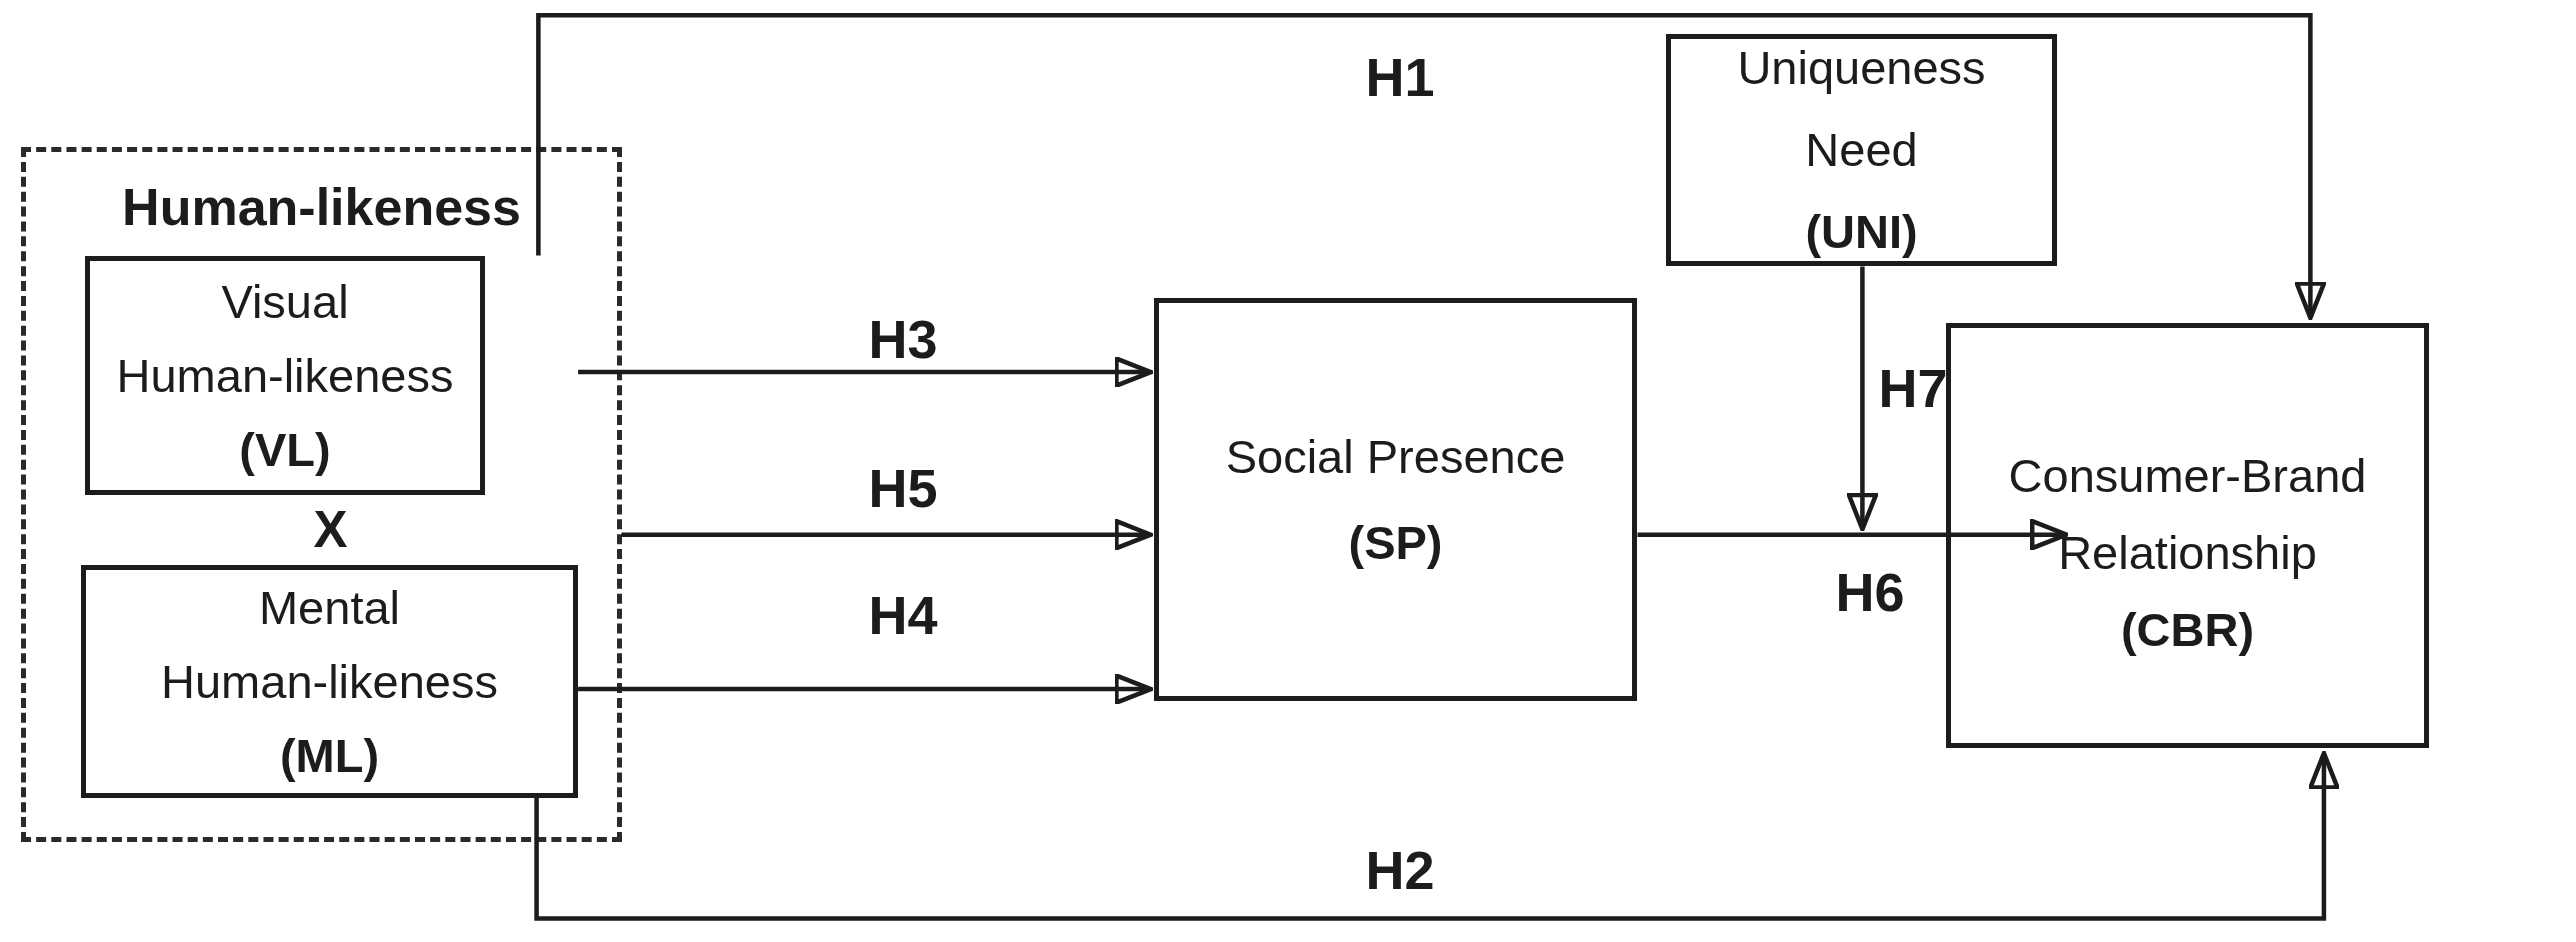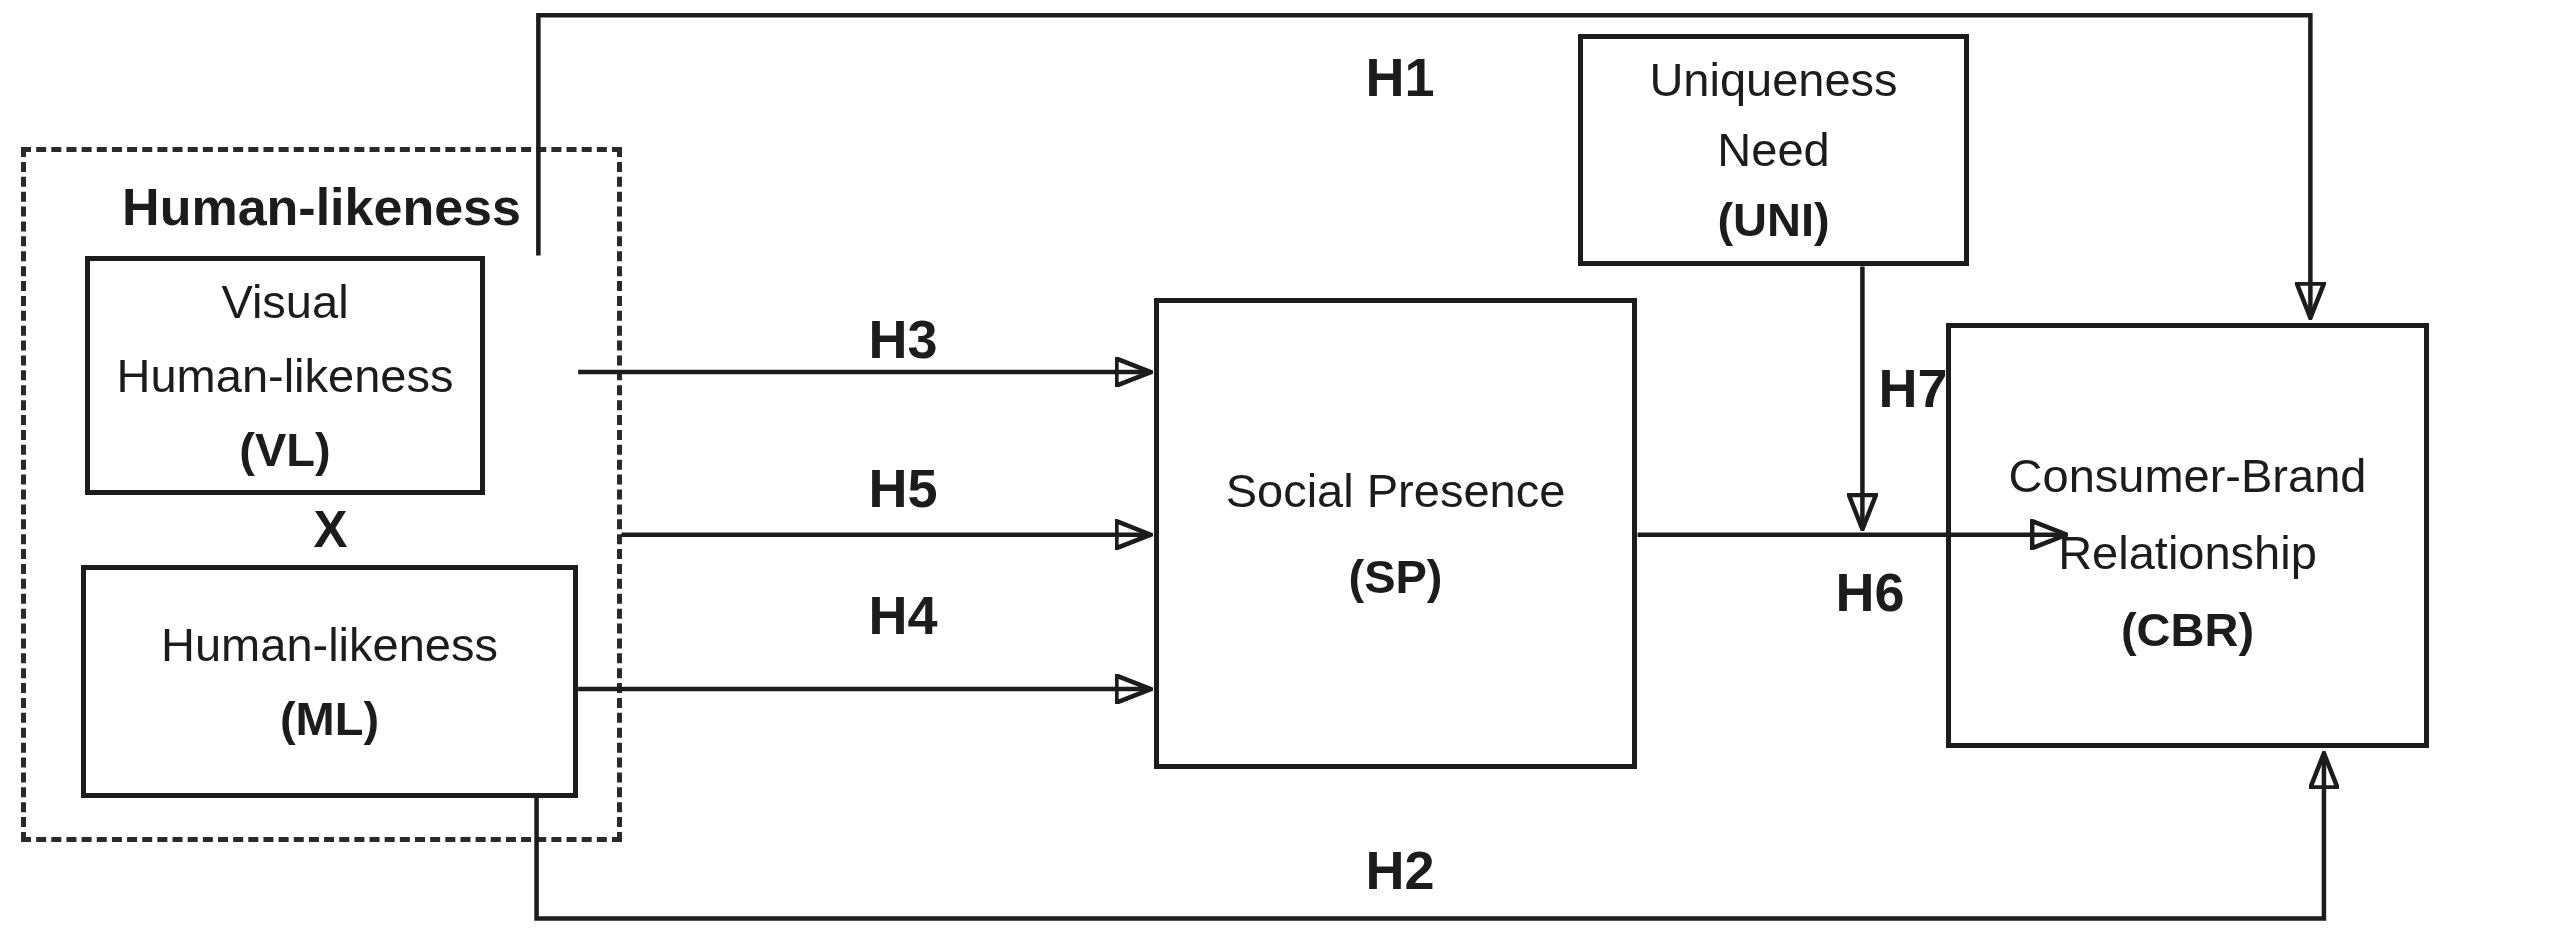--- a/index.html
+++ b/index.html
@@ -24,23 +24,23 @@
     flex-direction: column;
     justify-content: center;
     align-items: center;
     text-align: center;
   }
   .node .ln   { font-size: 47px; line-height: 74px; font-weight: 400; white-space: nowrap; }
   .node .abbr { font-size: 47px; line-height: 74px; font-weight: 700; white-space: nowrap; }
 
   #vl-box  { left: 85px;   top: 256px; width: 400px; height: 239px; text-align: center; }
   #ml-box  { left: 81px;   top: 565px; width: 497px; height: 233px; }
-  #sp-box  { left: 1154px; top: 298px; width: 483px; height: 471px; }
+  #sp-box  { left: 1154px; top: 298px; width: 483px; height: 403px; }
   #sp-box .ln, #sp-box .abbr { line-height: 86px; }
-  #uni-box { left: 1578px; top: 34px;  width: 391px; height: 232px; }
+  #uni-box { left: 1666px; top: 34px;  width: 391px; height: 232px; gap: 12px; }
   #uni-box .ln, #uni-box .abbr { line-height: 70px; }
   #cbr-box { left: 1946px; top: 323px; width: 483px; height: 425px; padding-top: 33px; }
   #cbr-box .ln, #cbr-box .abbr { line-height: 77px; }
 
   
   #group-box {
     position: absolute;
     box-sizing: border-box;
     left: 21px; top: 147px; width: 601px; height: 695px;
     border: 5.4px dashed #2a2a2a;
@@ -98,20 +98,21 @@
   <div id="group-title">Human-likeness</div>
   <div id="interaction-x">X</div>
 
   <div class="node" id="vl-box">
     <div class="ln">Visual</div>
     <div class="ln">Human-likeness</div>
     <div class="abbr">(VL)</div>
   </div>
 
   <div class="node" id="ml-box">
+    <div class="ln">Mental</div>
     <div class="ln">Human-likeness</div>
     <div class="abbr">(ML)</div>
   </div>
 
   <div class="node" id="sp-box">
     <div class="ln">Social Presence</div>
     <div class="abbr">(SP)</div>
   </div>
 
   <div class="node" id="uni-box">

